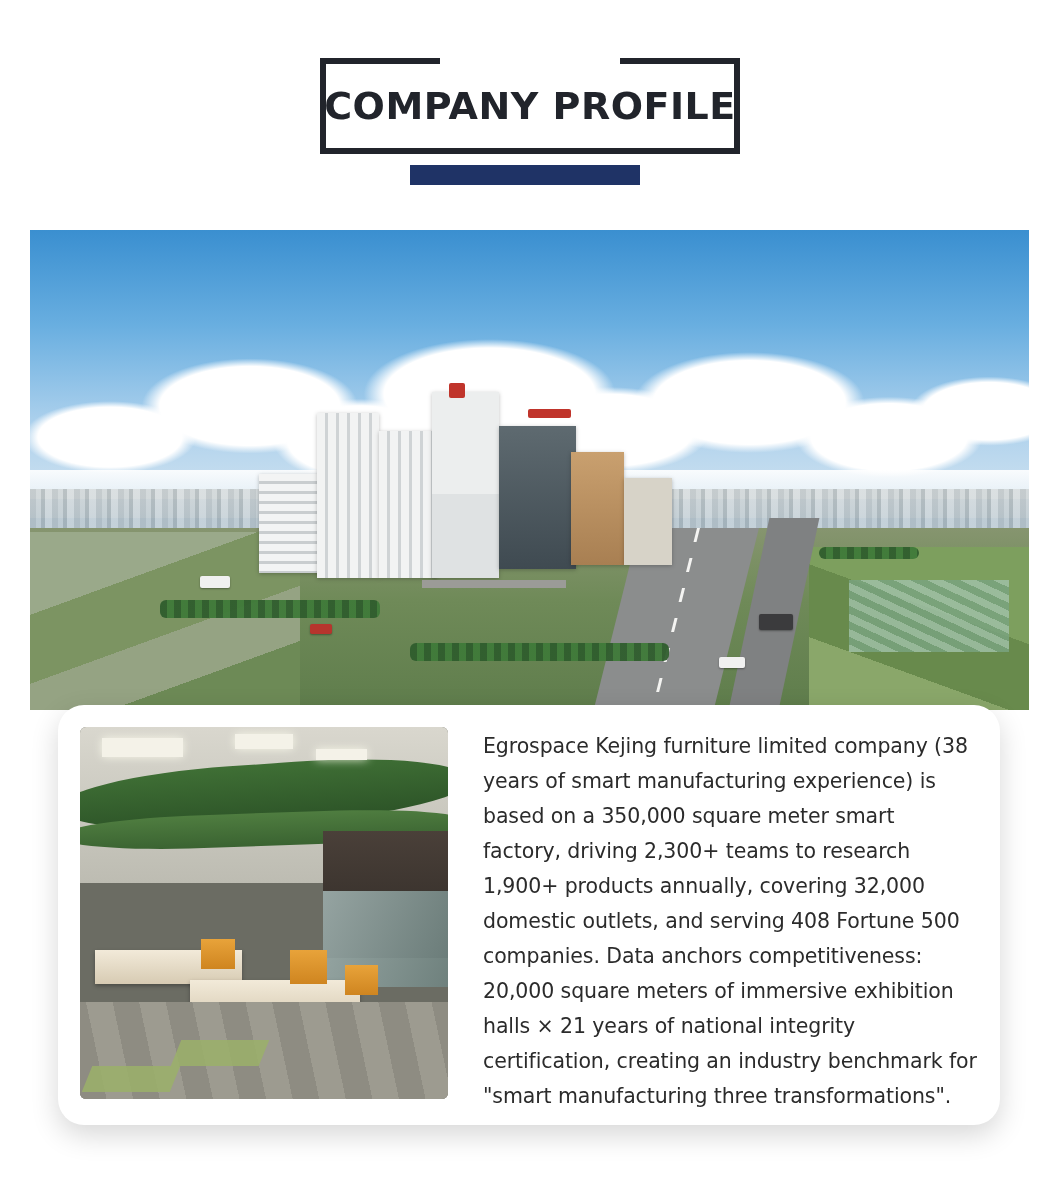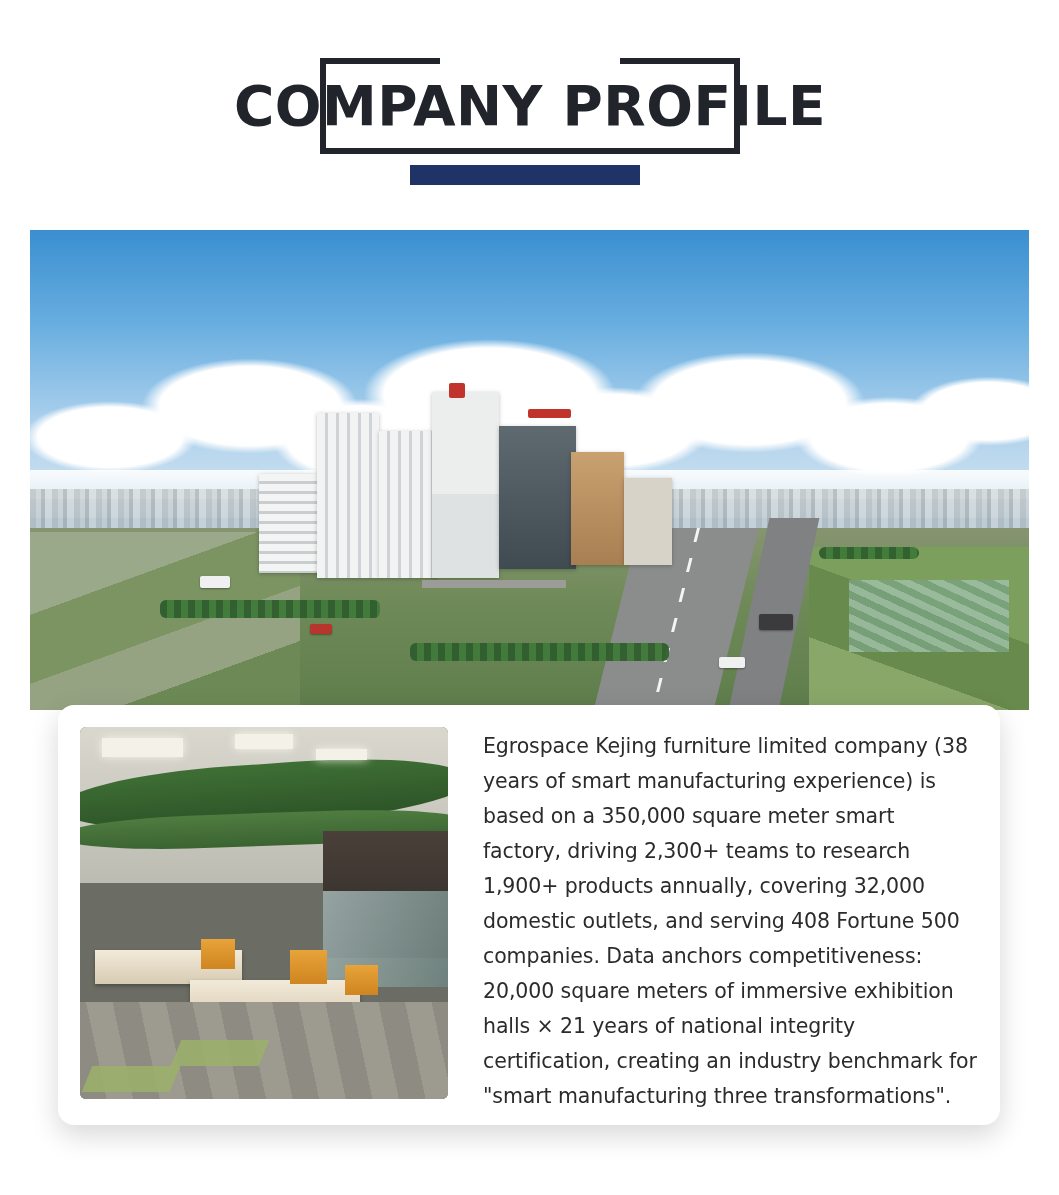--- a/index.html
+++ b/index.html
@@ -51,21 +51,21 @@
     position: absolute;
     left: 0;
     top: 0;
     width: 100%;
     height: 100%;
     display: flex;
     align-items: center;
     justify-content: center;
     font-family: "DejaVu Sans", sans-serif;
     font-weight: bold;
-    font-size: 55px;
+    font-size: 38px;
     letter-spacing: 0.5px;
     color: #21242b;
     white-space: nowrap;
   }
   .title-underbar {
     position: absolute;
     left: 410px;
     top: 107px;
     width: 230px;
     height: 20px;
@@ -225,21 +225,21 @@
   }
 
   
   .card {
     position: absolute;
     left: 58px;
     top: 705px;
     width: 942px;
     height: 420px;
     background: #ffffff;
-    border-radius: 16px;
+    border-radius: 26px;
     box-shadow: 0 10px 28px rgba(0,0,0,0.16);
   }
   .office-photo {
     position: absolute;
     left: 22px;
     top: 22px;
     width: 368px;
     height: 372px;
     border-radius: 6px;
     overflow: hidden;

